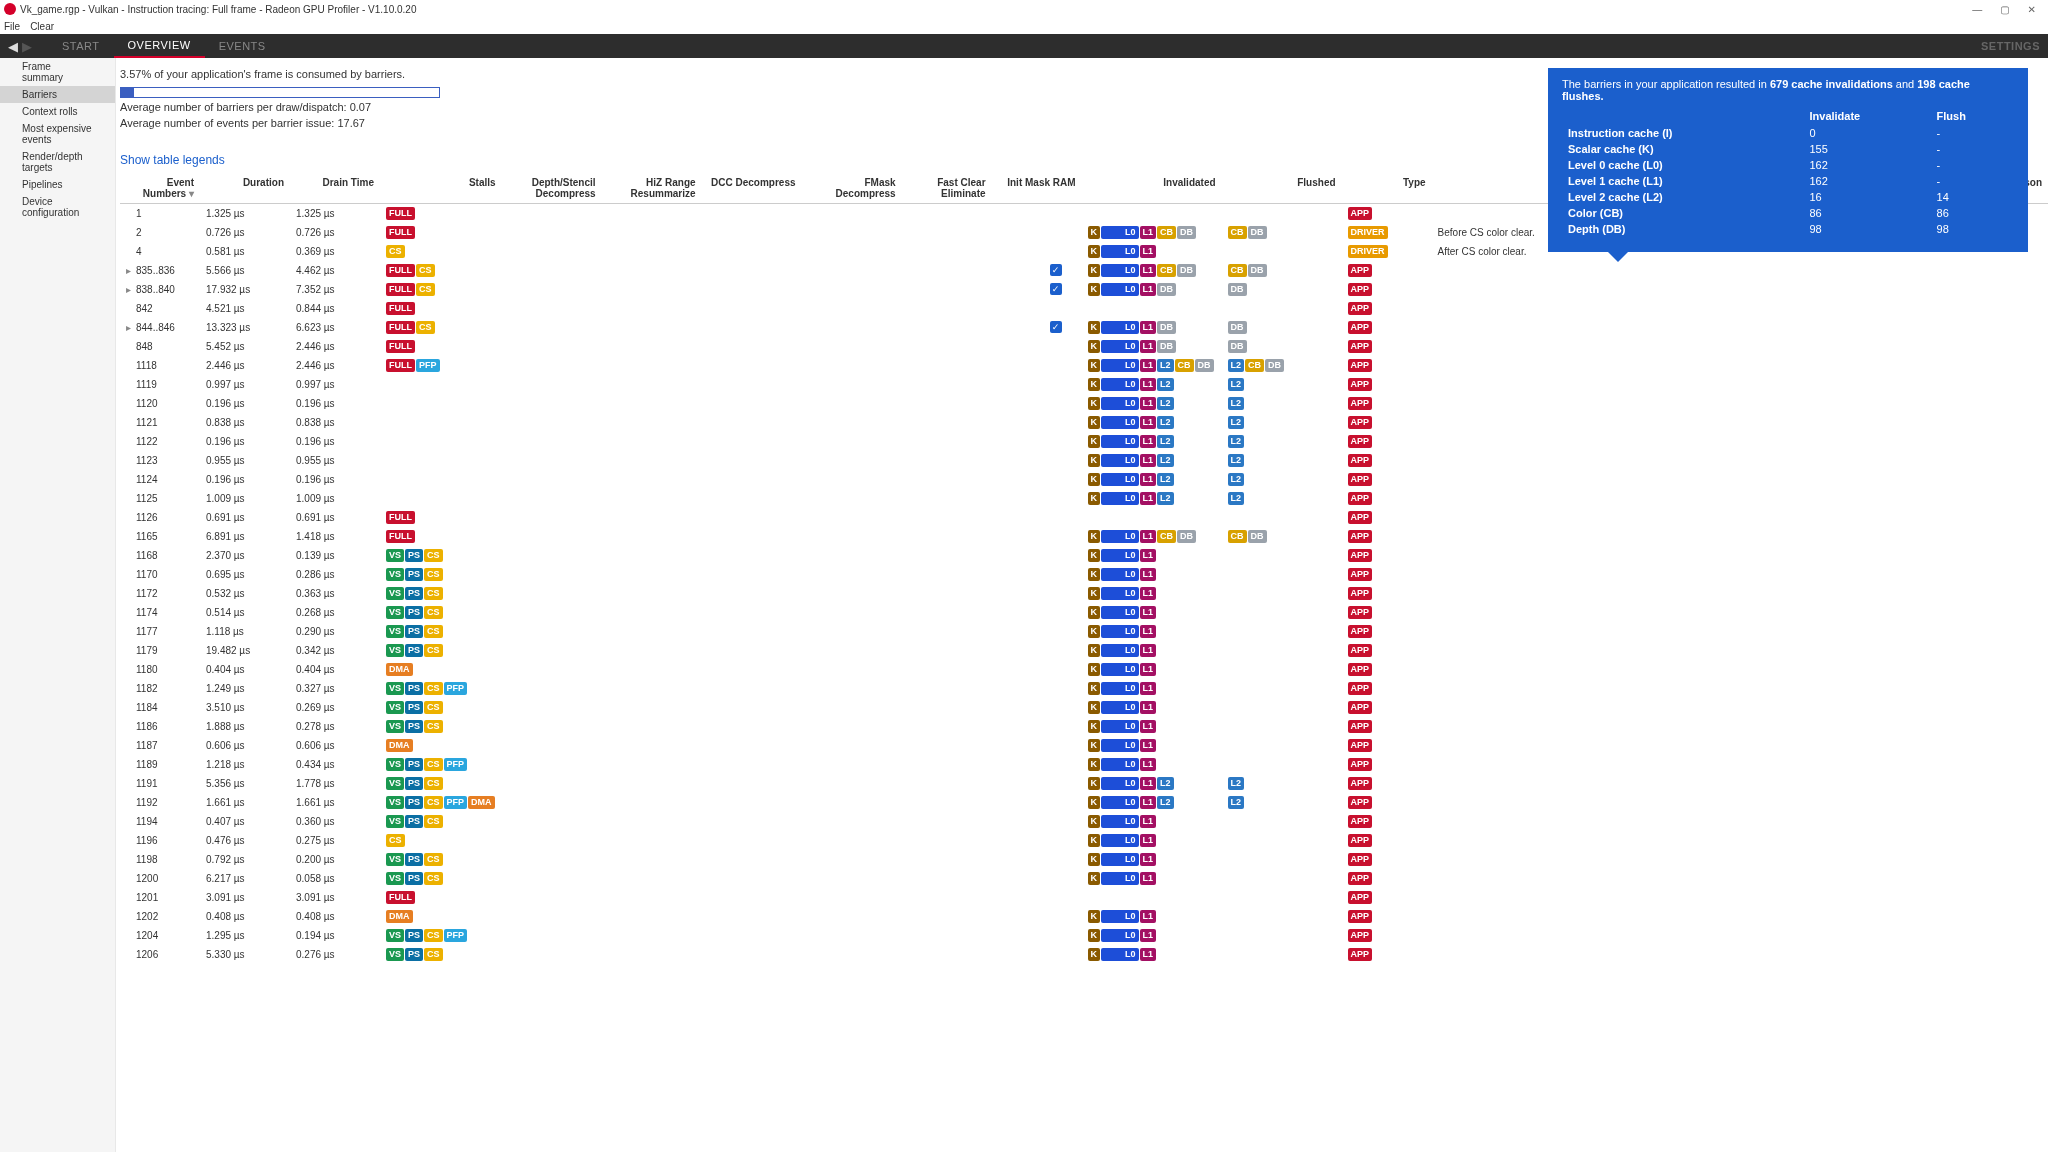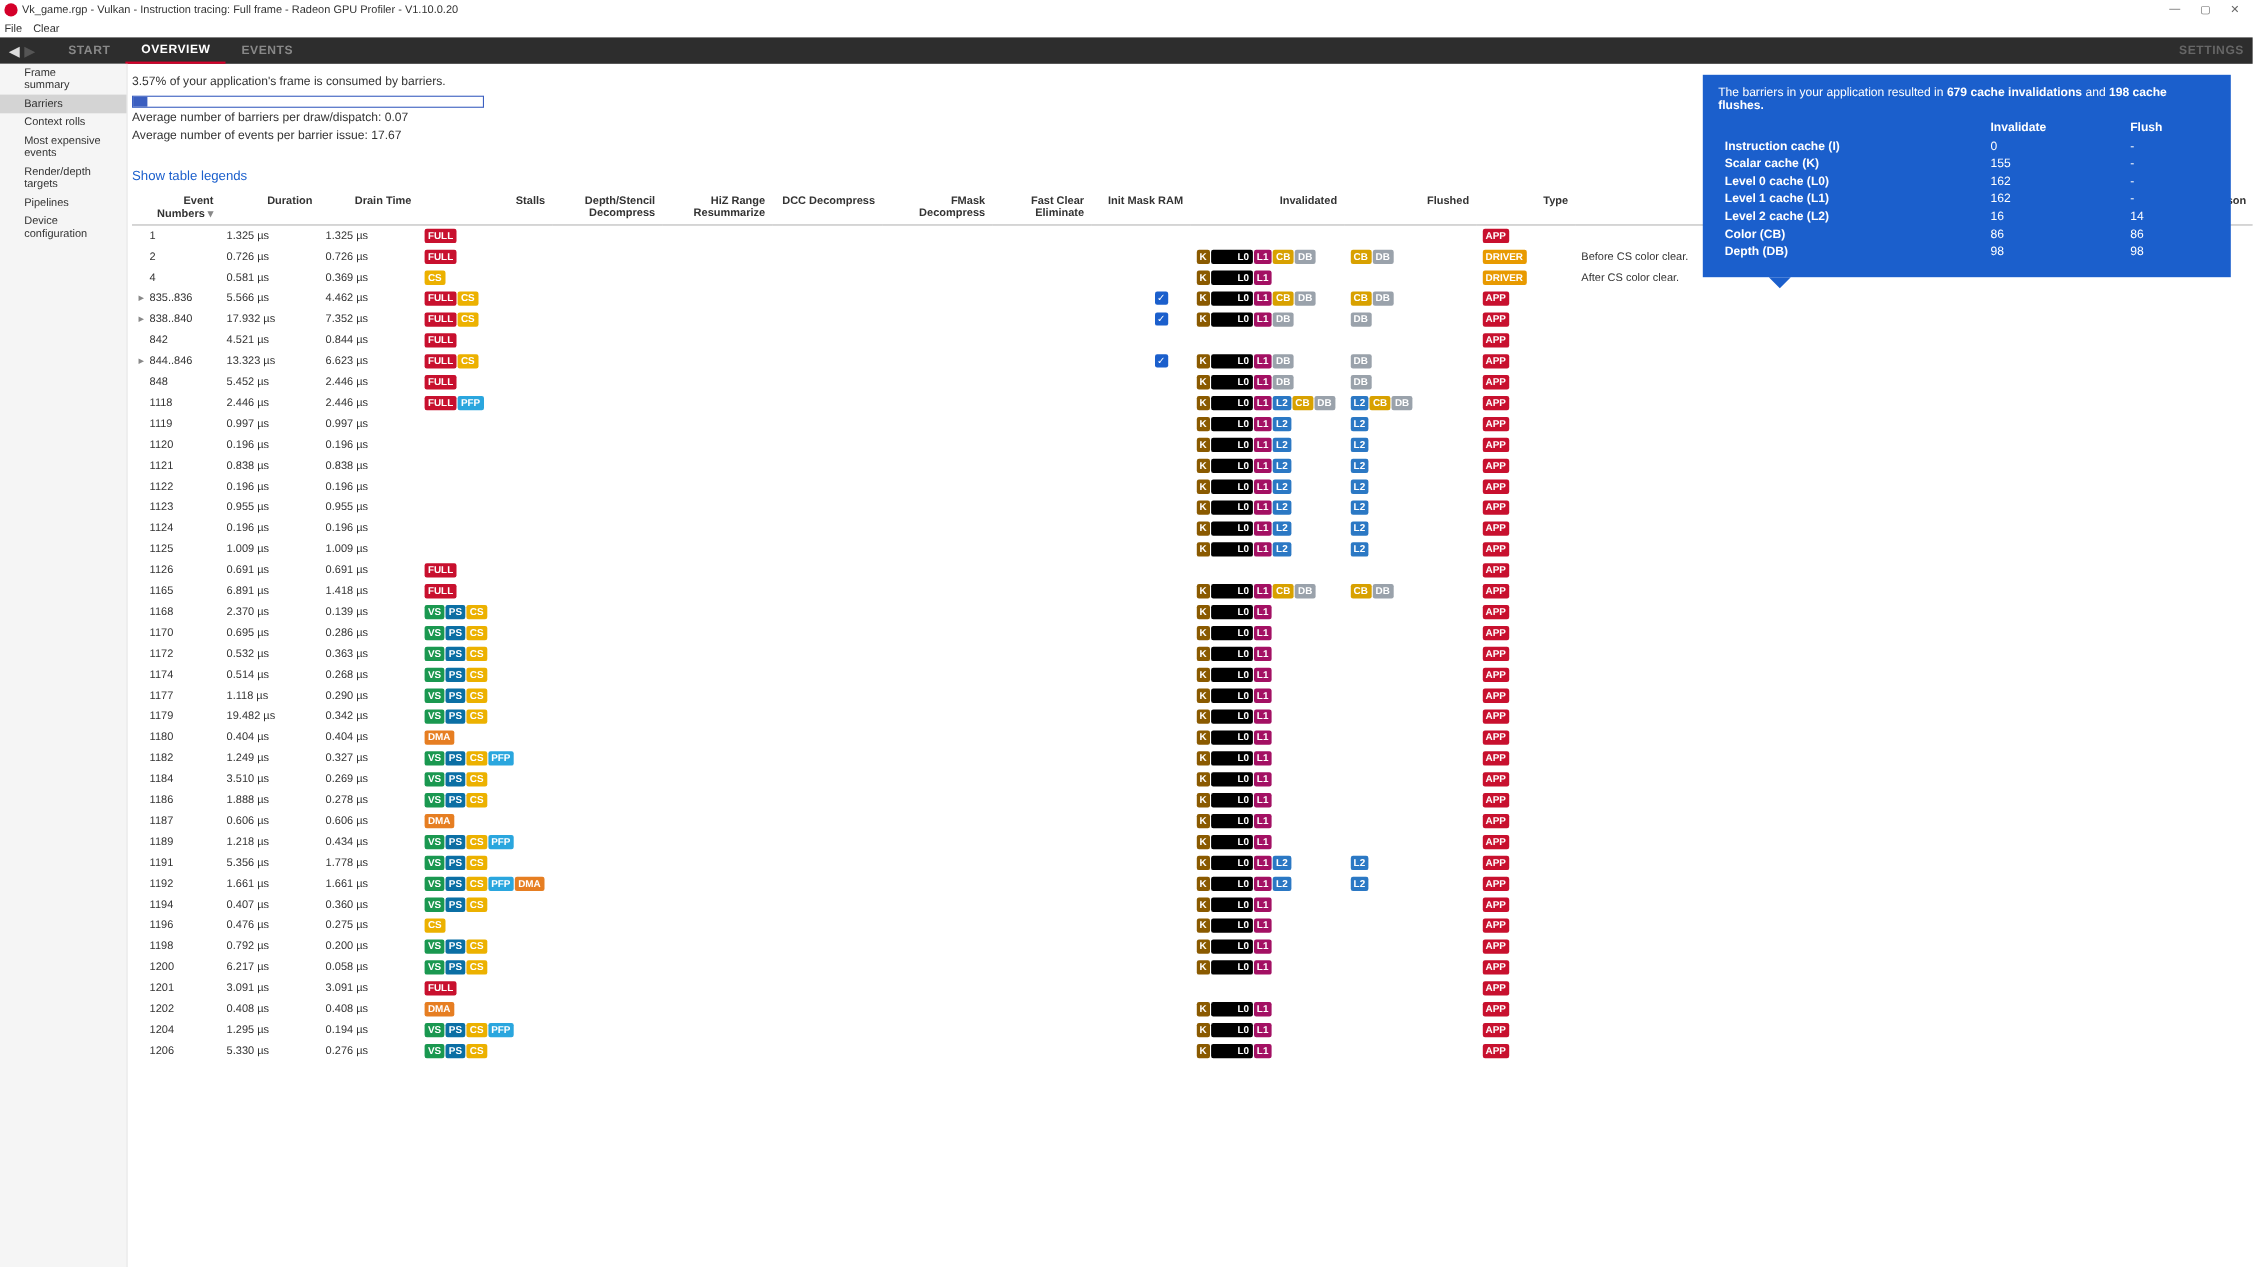--- a/index.html
+++ b/index.html
@@ -5,21 +5,21 @@
 * { margin: 0; padding: 0; box-sizing: border-box; font-family: "Segoe UI", Arial, sans-serif; }
 body { background: #fff; font-size: 11px; color: #333; overflow: hidden; }
 .titlebar { height: 18px; display: flex; align-items: center; padding: 0 4px; font-size: 10px; background: #fff; }
 .titlebar .logo { width: 12px; height: 12px; background: #d4002a; border-radius: 50%; margin-right: 4px; }
 .titlebar .wincontrols { margin-left: auto; display: flex; gap: 18px; padding-right: 8px; color: #666; }
 .menubar { height: 16px; display: flex; align-items: center; padding: 0 4px; font-size: 10px; gap: 10px; }
 .menubar span { cursor: pointer; }
 .navbar { background: #2d2d2d; height: 24px; display: flex; align-items: center; padding: 0 8px; color: #888; font-size: 11px; }
 .navbar .arrows { display: flex; gap: 4px; margin-right: 16px; }
 .navbar .arrow { color: #ddd; font-size: 13px; cursor: pointer; }
-.navbar .tab { padding: 0 14px; height: 24px; display: flex; align-items: center; cursor: pointer; font-weight: 700; letter-spacing: 0.5px; }
+.navbar .tab { padding: 0 14px; height: 24px; display: flex; align-items: center; cursor: pointer; font-weight: 400; letter-spacing: 0.5px; }
 .navbar .tab.active { color: #fff; border-bottom: 2px solid #d4002a; }
 .navbar .settings { margin-left: auto; color: #666; font-weight: 600; letter-spacing: 0.5px; }
 .main { display: flex; height: calc(100vh - 58px); }
 .sidebar { width: 116px; background: #f5f5f5; border-right: 1px solid #e8e8e8; font-size: 10px; }
 .sidebar div { padding: 3px 22px; cursor: pointer; }
 .sidebar div.active { background: #d4d4d4; }
 .content { flex: 1; padding: 10px 0 0 0; position: relative; overflow-y: auto; }
 .summary { padding: 0 0 4px 0; font-size: 11px; }
 .progressbar { width: 320px; height: 11px; border: 1px solid #3b5fc0; margin: 3px 0; position: relative; }
 .progressbar .fill { background: #3b5fc0; height: 100%; width: 4%; }
@@ -34,21 +34,21 @@
 .datatable th { text-align: right; font-weight: 700; padding: 4px 6px; border-bottom: 1px solid #ccc; vertical-align: top; background: #fff; }
 .datatable td { padding: 1px 6px; white-space: nowrap; vertical-align: middle; height: 19px; }
 .badge { display: inline-block; padding: 0 3px; font-size: 9px; font-weight: 700; color: #fff; border-radius: 2px; margin-right: 1px; line-height: 13px; height: 13px; }
 .b-FULL { background: #c8102e; }
 .b-CS { background: #ecb100; }
 .b-VS { background: #1a9850; }
 .b-PS { background: #0b6fa4; }
 .b-PFP { background: #2aa6de; }
 .b-DMA { background: #e67e22; }
 .b-K { background: #8a5a00; }
-.b-L0 { background: #000000; padding-left: 24px; }
+.b-L0 { background: #1d4ed8; padding-left: 24px; }
 .b-L1 { background: #a31063; }
 .b-L2 { background: #2b78c4; }
 .b-CB { background: #d8a100; }
 .b-DB { background: #9aa2ab; }
 .b-APP { background: #c8102e; }
 .b-DRIVER { background: #e89a00; }
 .chk { width: 12px; height: 12px; background: #1b5fcc; display: inline-block; color: #fff; text-align: center; font-size: 9px; line-height: 12px; border-radius: 2px; }
 .expander { color: #888; margin-right: 2px; display: inline-block; width: 8px; }
 .col-ev { width: 80px; }
 .col-dur { width: 90px; }

